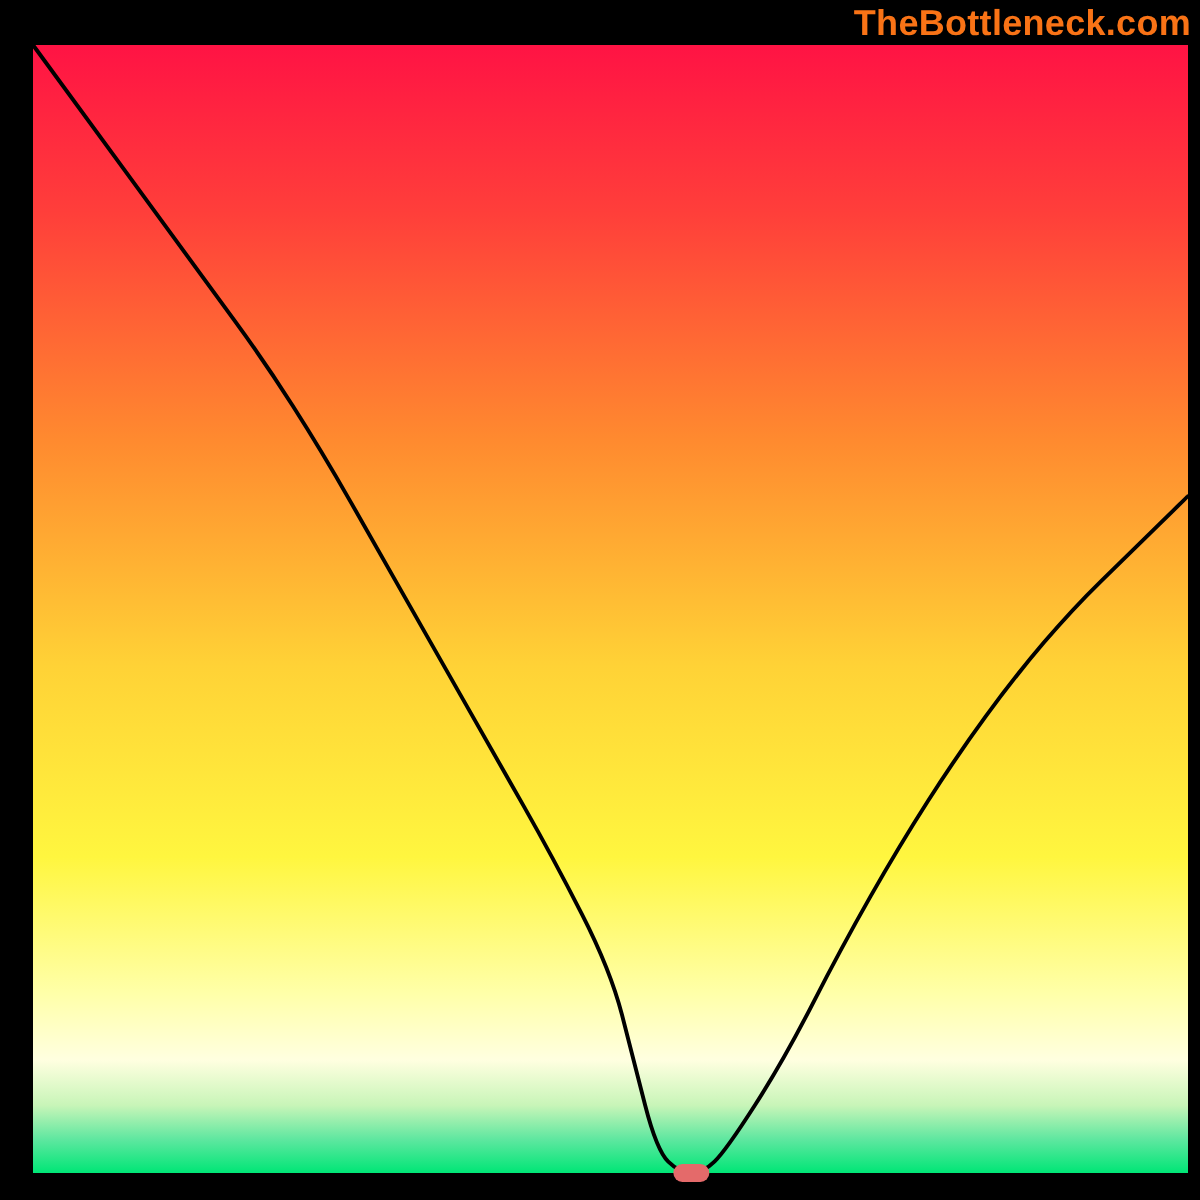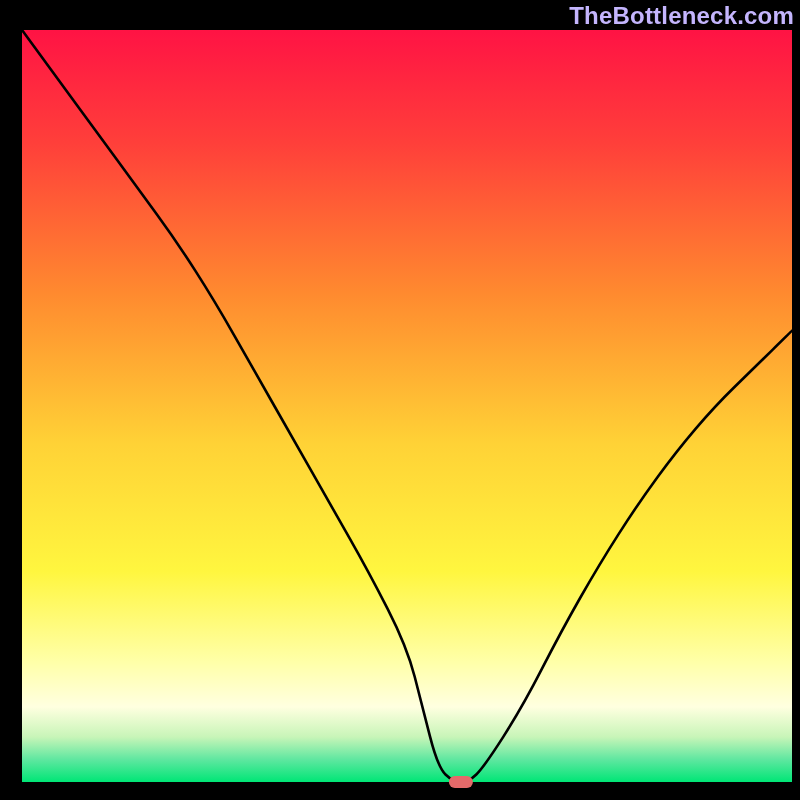--- a/index.html
+++ b/index.html
@@ -18,21 +18,21 @@
   svg {
     display: block;
   }
   .watermark {
     position: absolute;
     top: 2px;
     right: 6px;
     font-family: Arial, Helvetica, sans-serif;
     font-size: 24px;
     font-weight: bold;
-    color: #c4b5fd;
+    color: #f97316;
     letter-spacing: 0.2px;
     user-select: none;
   }
 </style>
 </head>
 <body>
 
 <div class="chart-container">
   <svg id="chart-svg" width="800" height="800" viewBox="0 0 800 800">
     <defs>

